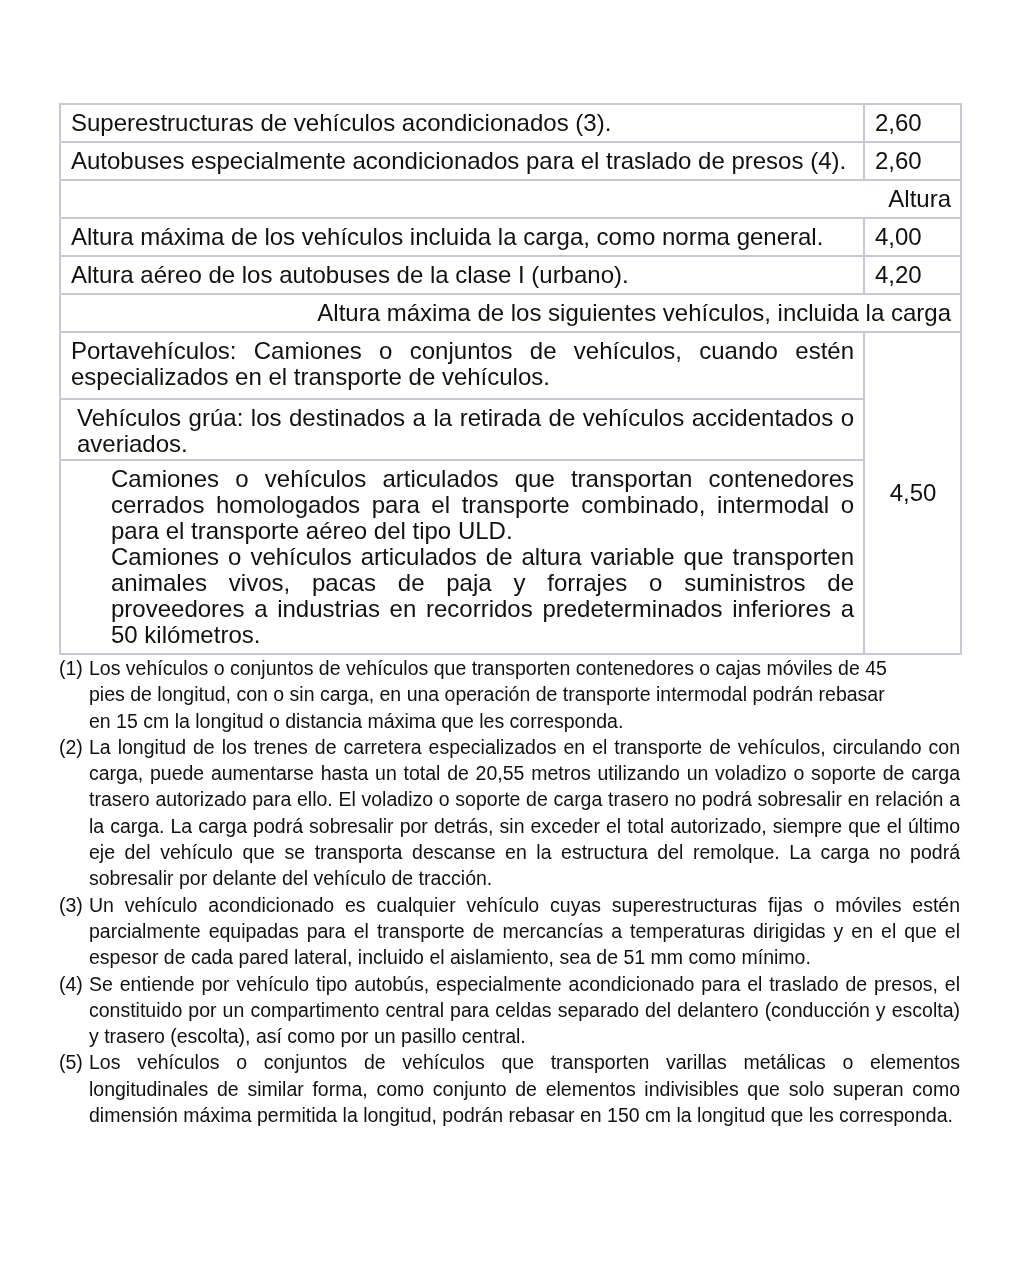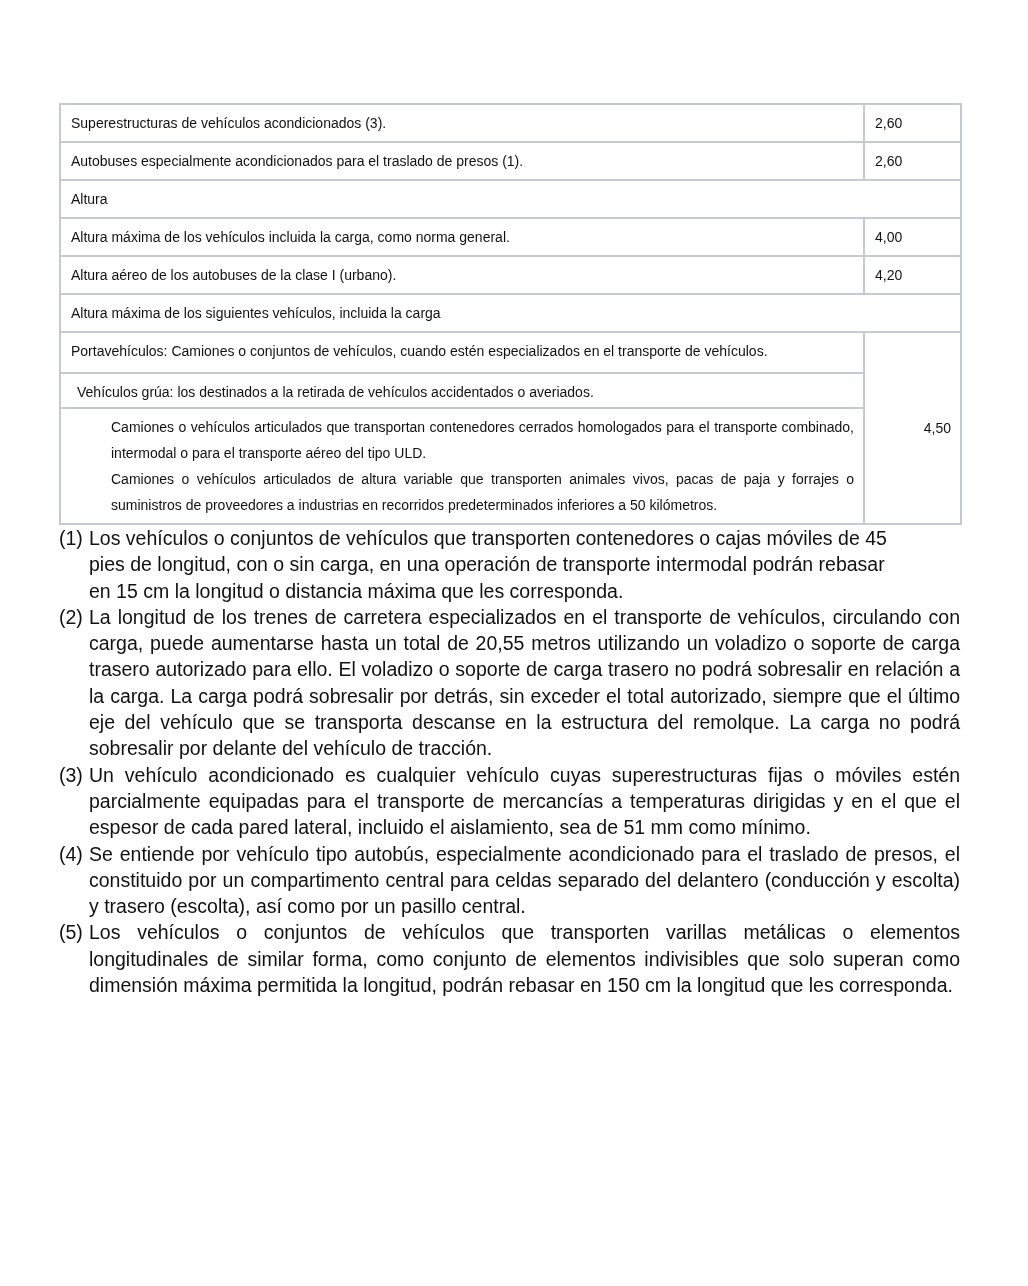--- a/index.html
+++ b/index.html
@@ -18,39 +18,39 @@
     .page {
       position: absolute;
       left: 59px;
       top: 103px;
       width: 901px;
     }
     table.dims {
       width: 901px;
       border-collapse: collapse;
       table-layout: fixed;
-      font-size: 14px;
+      font-size: 24px;
       line-height: 26px;
     }
     table.dims td {
       border: 2px solid #c5c9d3;
       padding: 5px 9px 5px 10px;
       vertical-align: top;
     }
     table.dims col.c-desc { width: 804px; }
     table.dims col.c-val { width: 97px; }
     td.val {
       padding-right: 9px;
     }
     td.val-mid {
-      text-align: right;
+      text-align: center;
       vertical-align: middle !important;
     }
     td.section {
-      text-align: left;
+      text-align: right;
       margin-top: 24px;
     }
     td.just {
       text-align: justify;
     }
     .desc-line {
       display: block;
       margin-left: 40px;
     }
     .notes {
@@ -81,21 +81,21 @@
     <colgroup>
       <col class="c-desc">
       <col class="c-val">
     </colgroup>
     <tbody>
       <tr>
         <td>Superestructuras de vehículos acondicionados (3).</td>
         <td class="val">2,60</td>
       </tr>
       <tr>
-        <td>Autobuses especialmente acondicionados para el traslado de presos (1).</td>
+        <td>Autobuses especialmente acondicionados para el traslado de presos (4).</td>
         <td class="val">2,60</td>
       </tr>
       <tr>
         <td class="section" colspan="2">Altura</td>
       </tr>
       <tr>
         <td>Altura máxima de los vehículos incluida la carga, como norma general.</td>
         <td class="val">4,00</td>
       </tr>
       <tr>

